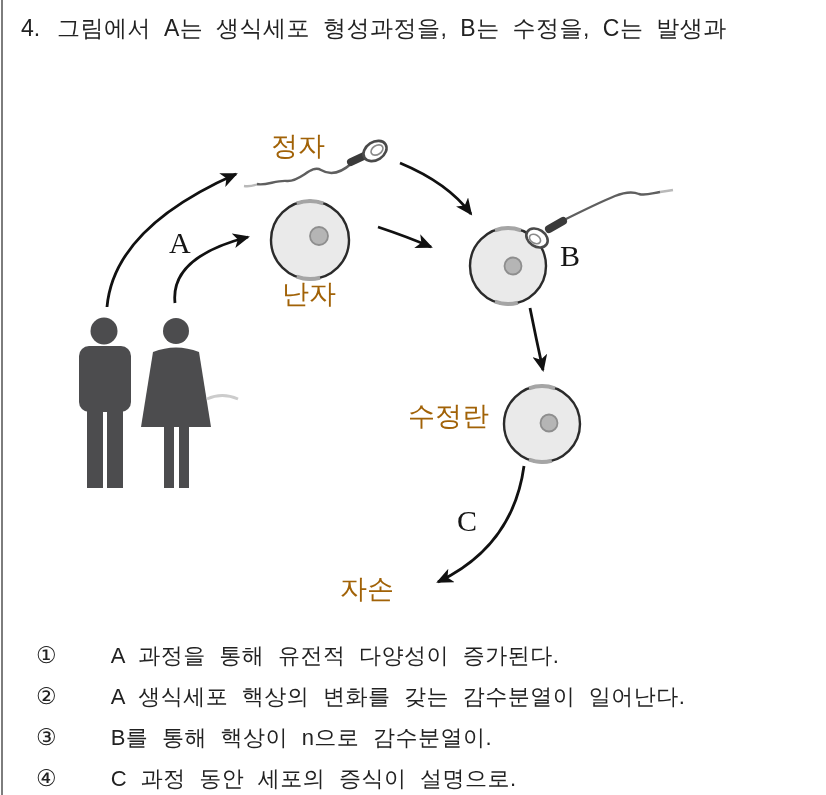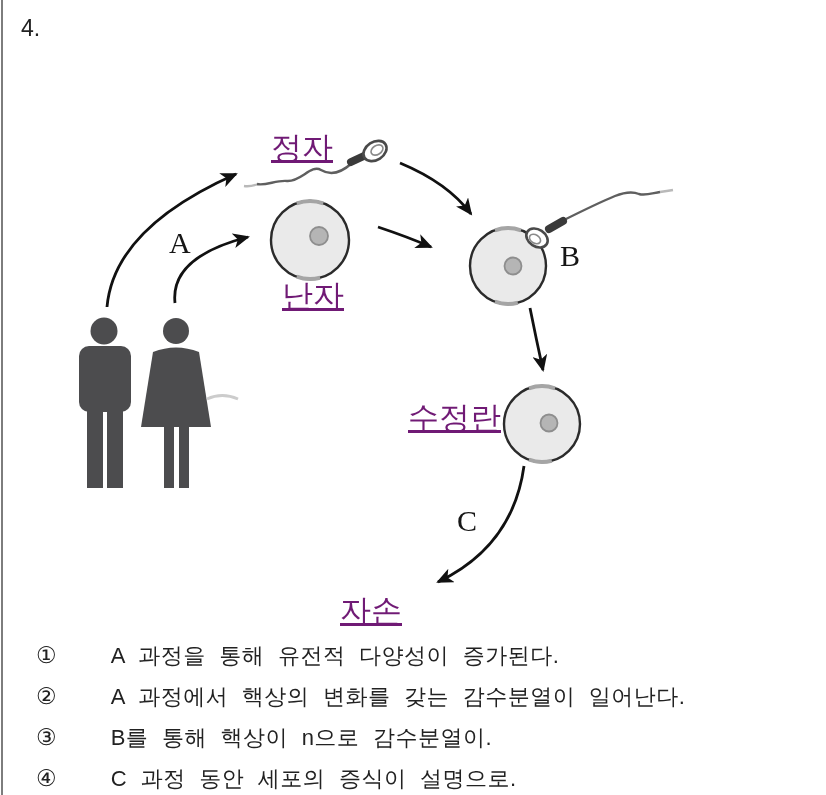--- a/index.html
+++ b/index.html
@@ -21,23 +21,23 @@
     font-size:23px;line-height:29px;color:#222;
   }
   .q-lines{flex:1;}
   .q-line{
     font-size:23px;line-height:29px;color:#222;
     word-spacing:6px;letter-spacing:0.5px;white-space:nowrap;
   }
   
   .diagram-svg{position:absolute;left:0;top:0;width:826px;height:795px;}
   .dg-label{
-    position:absolute;color:#701a75;
+    position:absolute;color:#a16207;
     font-family:"DejaVu Serif", serif;
-    font-size:31px;line-height:1;white-space:nowrap;text-decoration:underline;
+    font-size:27px;line-height:1;white-space:nowrap;
   }
   .dg-letter{
     position:absolute;color:#161616;
     font-family:"Liberation Serif", serif;
     font-size:30px;line-height:1;
   }
   
   .option{
     position:absolute;left:36px;display:flex;align-items:baseline;
     font-size:22px;color:#222;white-space:nowrap;
@@ -51,20 +51,21 @@
   .opt-1{top:641px;} .opt-2{top:682px;} .opt-3{top:723px;} .opt-4{top:764px;}
 </style>
 </head>
 <body>
 
 <div class="left-rule"></div>
 
 <div class="question">
   <div class="q-number">4.</div>
   <div class="q-lines">
+    <div class="q-line">그림에서 A는 생식세포 형성과정을, B는 수정을, C는 발생과</div>
   </div>
 </div>
 
 <svg class="diagram-svg" viewBox="0 0 826 795">
   <defs>
     <marker id="ah" markerUnits="userSpaceOnUse" markerWidth="18" markerHeight="15" refX="15" refY="7.5" orient="auto">
       <path d="M0,0 L17,7.5 L0,15 L4.5,7.5 Z" fill="#111"></path>
     </marker>
   </defs>
 
@@ -128,32 +129,32 @@
     <path d="M 529,459.7 A 38,38 0 0 0 551.8,460.7" stroke="#a5a5a5" stroke-width="4" fill="none"></path>
     <circle cx="549" cy="423" r="8.5" fill="#b5b5b5" stroke="#8e8e8e" stroke-width="1.8"></circle>
   </g>
 
   <path d="M 524,466 Q 513,546 438,582" marker-end="url(#ah)" stroke="#111" stroke-width="2.8" fill="none"></path>
 </svg>
 
 <div class="dg-label" style="left:271px;top:132px;">정자</div>
 <div class="dg-label" style="left:282px;top:280px;">난자</div>
 <div class="dg-label" style="left:408px;top:402px;">수정란</div>
-<div class="dg-label" style="left:340px;top:575px;margin-top:20px;">자손</div>
+<div class="dg-label" style="left:340px;top:575px;">자손</div>
 <div class="dg-letter" style="left:169px;top:228px;">A</div>
 <div class="dg-letter" style="left:560px;top:241px;">B</div>
 <div class="dg-letter" style="left:457px;top:506px;">C</div>
 
 <div class="option opt-1">
   <span class="opt-num">①</span>
   <span class="opt-text">A 과정을 통해 유전적 다양성이 증가된다.</span>
 </div>
 <div class="option opt-2">
   <span class="opt-num">②</span>
-  <span class="opt-text">A 과정에서 핵상의 변화를 갖는 감수분열이 일어난다.</span>
+  <span class="opt-text">A 생식세포 핵상의 변화를 갖는 감수분열이 일어난다.</span>
 </div>
 <div class="option opt-3">
   <span class="opt-num">③</span>
   <span class="opt-text">B를 통해 핵상이 n으로 감수분열이.</span>
 </div>
 <div class="option opt-4">
   <span class="opt-num">④</span>
   <span class="opt-text">C 과정 동안 세포의 증식이 설명으로.</span>
 </div>
 

